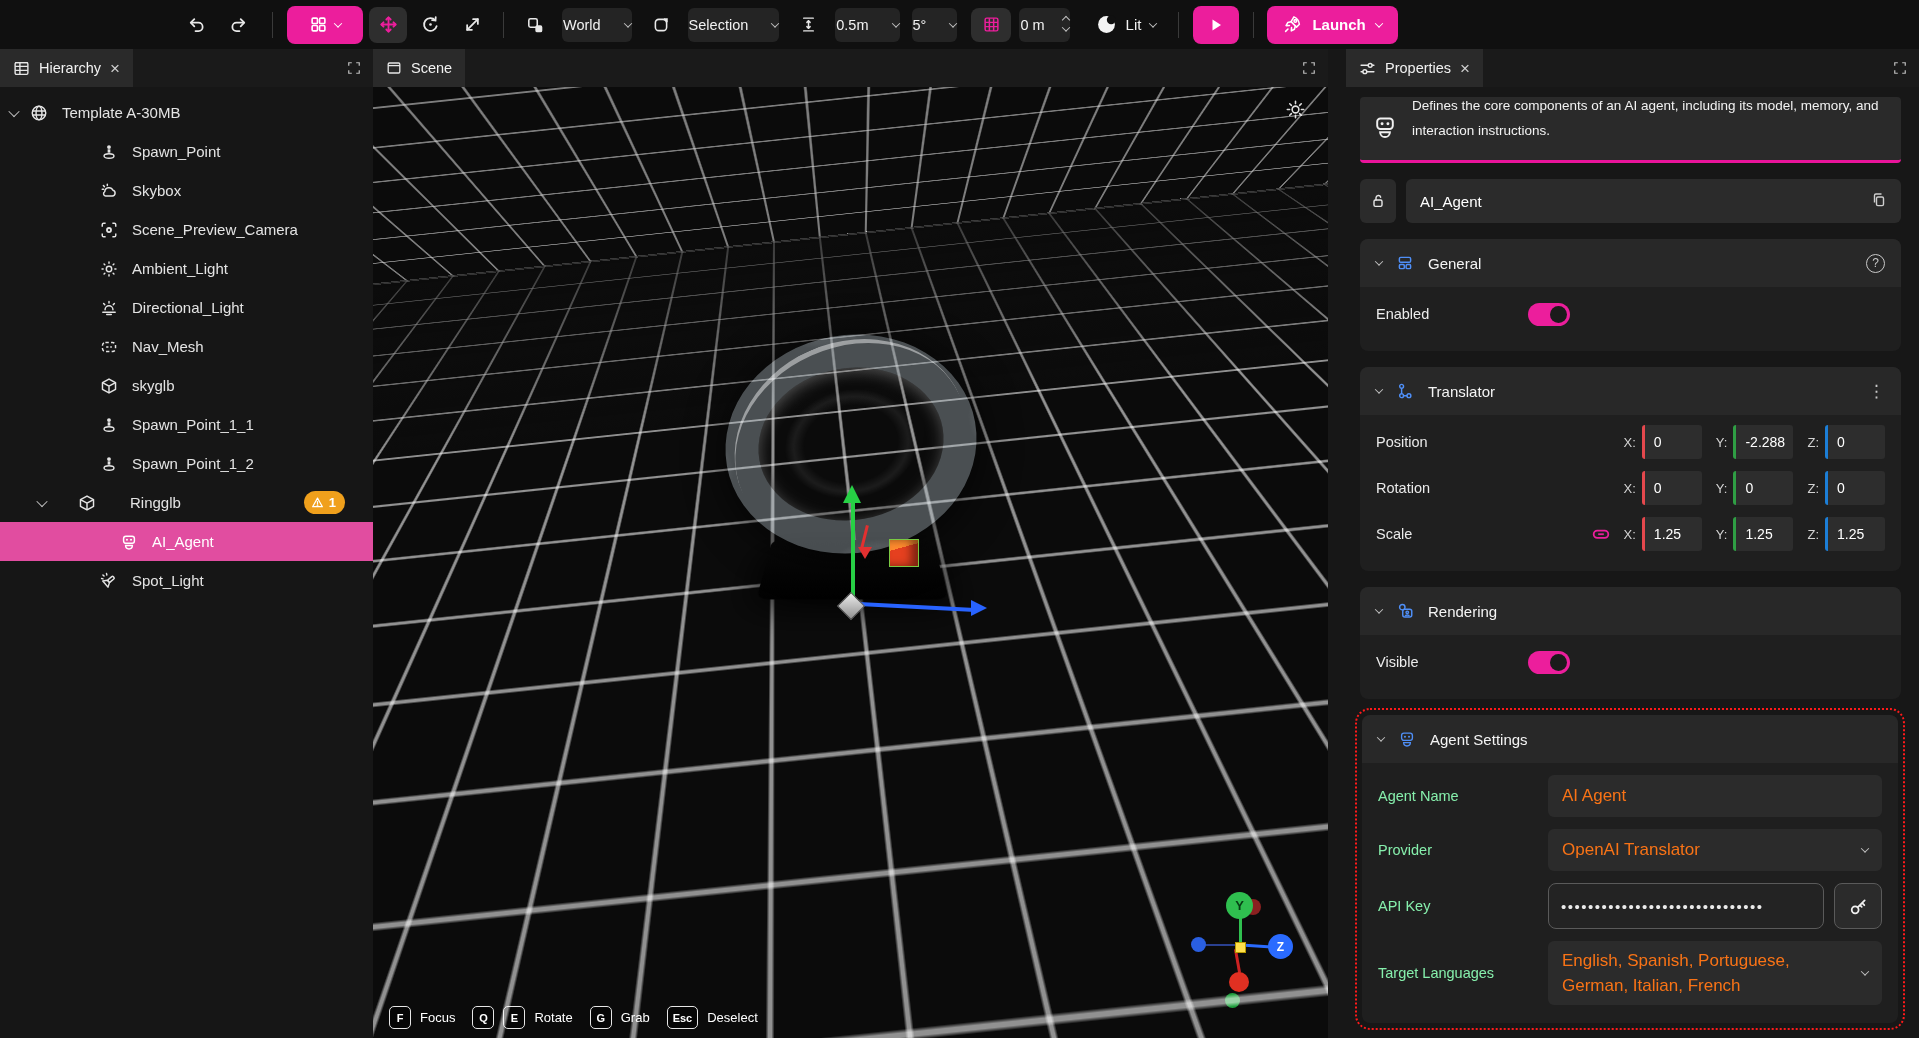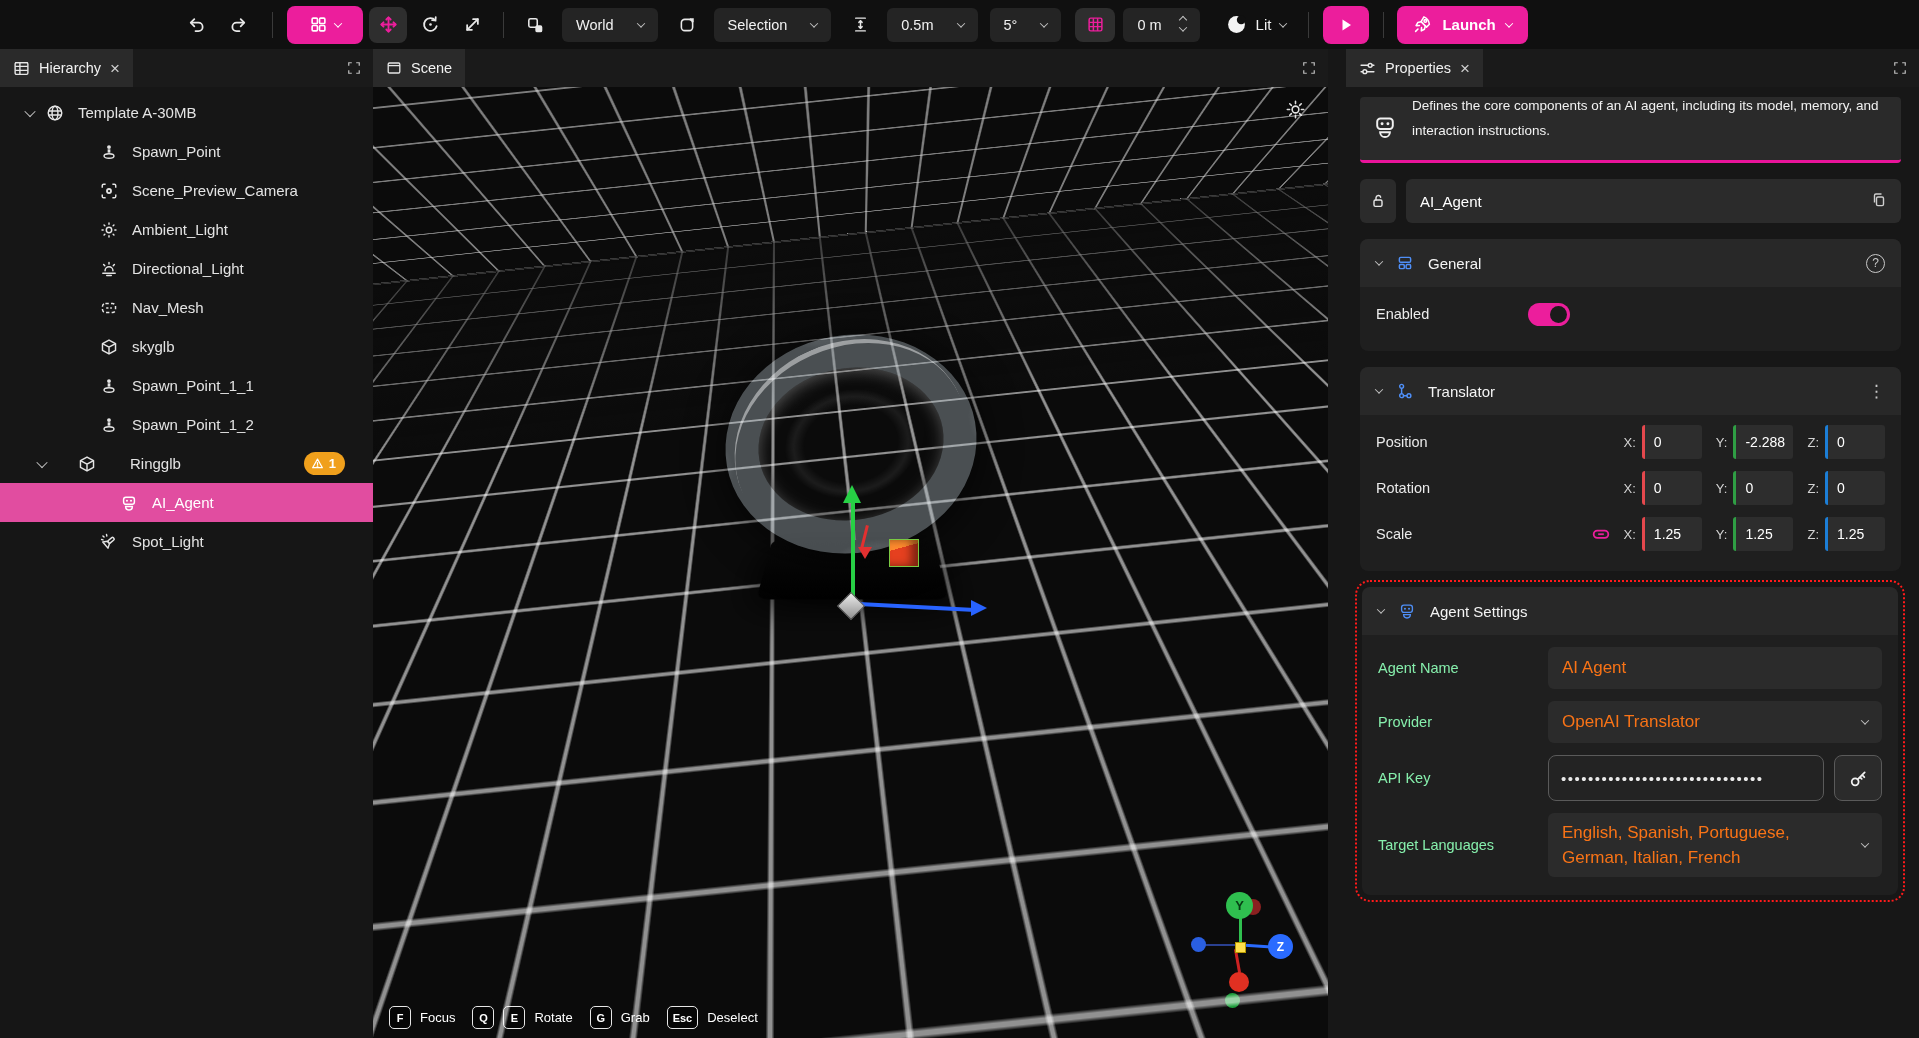--- a/index.html
+++ b/index.html
@@ -15,21 +15,21 @@
   .divider { width:1px; height:26px; background:#3a3a3a; }
   .xclose { font-size:17px; color:#cfcfcf; line-height:1; cursor:default; }
 
   
   .toolbar { position:absolute; top:0; left:0; right:0; height:49px; background:#101010;
              display:flex; align-items:center; z-index:5; }
   .tbtn { width:38px; height:36px; display:flex; align-items:center; justify-content:center;
           border-radius:8px; }
   .tbtn.box { background:#2e2e2e; }
   .chip { height:34px; background:#242424; border-radius:6px; display:flex; align-items:center;
-          gap:24px; padding:0 14px; font-size:14.5px; color:#f2f2f2; }
+          gap:24px; padding:0 1px; font-size:14.5px; color:#f2f2f2; }
   .accentbtn { height:38px; background:#ec1e9c; border-radius:8px; display:flex;
                align-items:center; justify-content:center; gap:10px; color:#fff;
                font-size:15px; font-weight:bold; padding:0 16px; }
   .stepper { display:flex; flex-direction:column; gap:3px; margin-left:18px; }
   .litgrp { display:flex; align-items:center; gap:9px; font-size:15px; color:#f2f2f2; }
 
   
   .main { position:absolute; top:49px; left:0; right:0; bottom:0; display:flex; }
   .hierarchy { width:373px; background:#161616; position:relative; }
   .viewport { width:955px; position:relative; background:#0c0c0c; }
@@ -39,21 +39,21 @@
   .tabbar { height:38px; background:#1a1a1a; display:flex; align-items:flex-end; position:relative; }
   .tab { height:38px; display:flex; align-items:center; gap:9px; padding:0 13px;
          background:#2a2a2a; font-size:14.5px; color:#f2f2f2; }
   .expand-ic { position:absolute; right:12px; top:12px; }
 
   
   .tree { padding-top:6px; }
   .trow { display:flex; align-items:center; height:39px; font-size:15px; color:#e4e4e4; }
   .trow .ic { margin-right:14px; flex:none; }
   .trow .chev { margin-right:12px; flex:none; }
-  .pl-root { padding-left:26px; }
+  .pl-root { padding-left:10px; }
   .pl-child { padding-left:100px; }
   .pl-childchev { padding-left:38px;gap:20px; }
   .pl-grand { padding-left:120px; }
   .trow.selected { background:#e14da0; color:#fff; }
   .warnbadge { margin-left:auto; margin-right:28px; background:#f0a01c; color:#fff;
                border-radius:12px; height:23px; padding:0 9px 0 7px; display:flex;
                align-items:center; gap:5px; font-size:13px; font-weight:bold; }
 
   
   .scene { position:absolute; left:0; right:0; top:38px; bottom:0; overflow:hidden; background:#0b0b0b; }
@@ -319,20 +319,27 @@
         </div>
         <div class="trow pl-child">
           <svg class="ic" width="18" height="18" viewBox="0 0 16 16" fill="none" stroke="currentColor" stroke-width="1.3">
               <circle cx="8" cy="3.6" r="1.7" fill="currentColor" stroke="none"></circle>
               <path d="M8 5.6v3" stroke-width="2.4"></path>
               <ellipse cx="8" cy="11.6" rx="4.4" ry="2"></ellipse>
             </svg>
           <span>Spawn_Point</span>
         </div>
         <div class="trow pl-child">
+          <svg class="ic" width="18" height="18" viewBox="0 0 16 16" fill="none" stroke="currentColor" stroke-width="1.3" stroke-linecap="round" stroke-linejoin="round">
+              <path d="M5 12.5h6a2.6 2.6 0 0 0 .5-5.1A3.8 3.8 0 0 0 4.2 8.6 2.1 2.1 0 0 0 5 12.5z"></path>
+              <path d="M3 3.2l.9.9M6.5 2v1.2M2 6.4h1.2"></path>
+            </svg>
+          <span>Skybox</span>
+        </div>
+        <div class="trow pl-child">
           <svg class="ic" width="18" height="18" viewBox="0 0 16 16" fill="none" stroke="currentColor" stroke-width="1.3">
               <path d="M2 5V3.2A1.2 1.2 0 0 1 3.2 2H5M11 2h1.8A1.2 1.2 0 0 1 14 3.2V5M14 11v1.8a1.2 1.2 0 0 1-1.2 1.2H11M5 14H3.2A1.2 1.2 0 0 1 2 12.8V11"></path>
               <circle cx="8" cy="8" r="2.6" fill="currentColor" stroke="none"></circle>
               <circle cx="8" cy="8" r="1" fill="#161616" stroke="none"></circle>
             </svg>
           <span>Scene_Preview_Camera</span>
         </div>
         <div class="trow pl-child">
           <svg class="ic" width="18" height="18" viewBox="0 0 16 16" fill="none" stroke="currentColor" stroke-width="1.3" stroke-linecap="round">
               <circle cx="8" cy="8" r="2.4"></circle>
@@ -612,20 +619,38 @@
                 <span class="cell cx">1.25</span>
                 <span class="axl">Y:</span>
                 <span class="cell cy">1.25</span>
                 <span class="axl">Z:</span>
                 <span class="cell cz">1.25</span>
               </span>
             </div>
           </div>
         </div>
 
+        <div class="card">
+          <div class="card-h">
+            <span class="chev sm"></span>
+            <svg width="18" height="18" viewBox="0 0 16 16" fill="none" stroke="#4f8ff7" stroke-width="1.3">
+                <circle cx="5.6" cy="4.6" r="2.4"></circle>
+                <rect x="6" y="6.4" width="8" height="7" rx="1.8"></rect>
+                <circle cx="10" cy="9.2" r="1.1"></circle>
+                <path d="M8.2 12.6c.3-1.4 3.3-1.4 3.6 0"></path>
+              </svg>
+            <span>Rendering</span>
+          </div>
+          <div class="card-b">
+            <div class="prow">
+              <span class="plabel">Visible</span>
+              <span class="toggle"></span>
+            </div>
+          </div>
+        </div>
 
         <div class="card agent-card">
           <div class="card-h">
             <span class="chev sm"></span>
             <svg width="18" height="18" viewBox="0 0 16 16" fill="none" stroke="#4f8ff7" stroke-width="1.2" stroke-linecap="round">
                 <rect x="3.2" y="2.8" width="9.6" height="6.4" rx="2"></rect>
                 <circle cx="6.2" cy="6" r=".9" fill="#4f8ff7" stroke="none"></circle>
                 <circle cx="9.8" cy="6" r=".9" fill="#4f8ff7" stroke="none"></circle>
                 <path d="M5 11.2a3 3 0 0 0 6 0z"></path>
               </svg>

